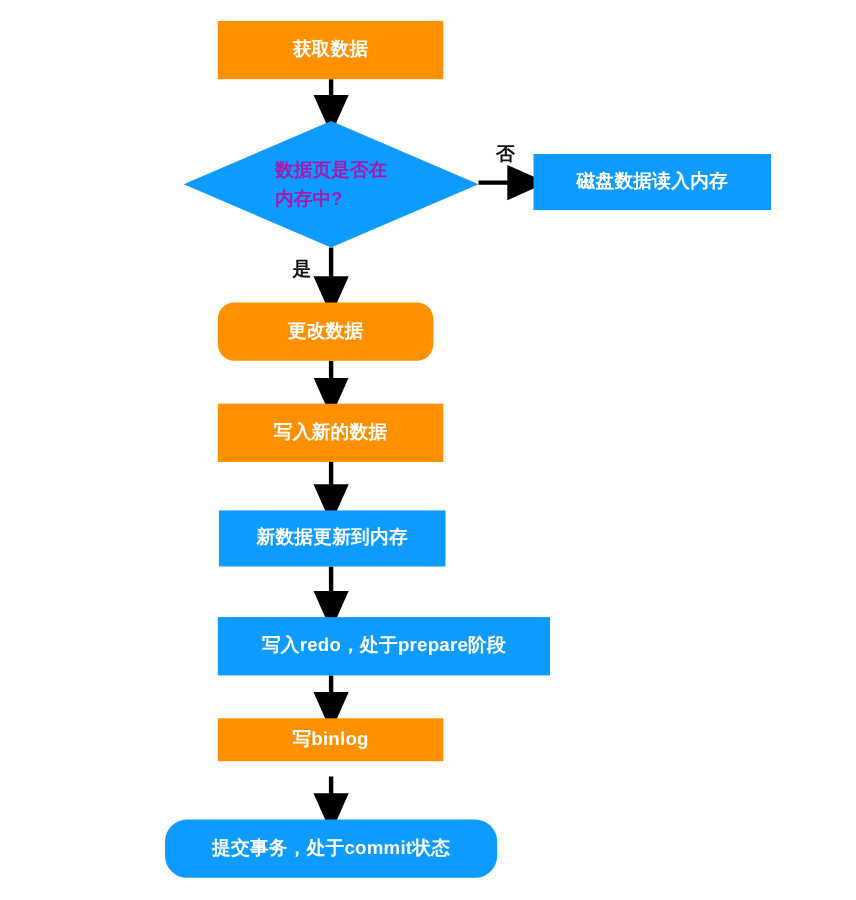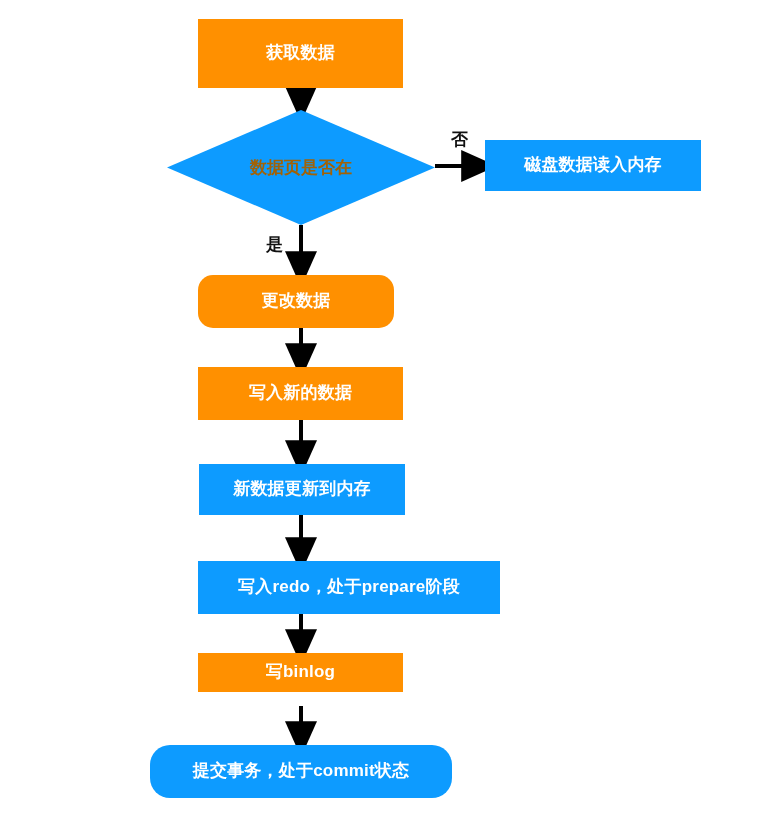--- a/index.html
+++ b/index.html
@@ -47,21 +47,21 @@
   .diamond-label {
     position: absolute;
     left: 0;
     top: 0;
     width: 100%;
     height: 100%;
     display: flex;
     align-items: center;
     justify-content: center;
     text-align: left;
-    color: #a16207;
+    color: #a21caf;
     font-size: 17px;
     font-weight: 700;
     line-height: 1.5;
     pointer-events: none;
   }
   .edge {
     position: absolute;
     left: 0;
     top: 0;
     width: 778px;
@@ -99,31 +99,32 @@
 
     <line x1="301" y1="420" x2="301" y2="457" stroke="#000000" stroke-width="4" marker-end="url(#arrowhead)"></line>
 
     <line x1="301" y1="515" x2="301" y2="554" stroke="#000000" stroke-width="4" marker-end="url(#arrowhead)"></line>
 
     <line x1="301" y1="614" x2="301" y2="646" stroke="#000000" stroke-width="4" marker-end="url(#arrowhead)"></line>
 
     <line x1="301" y1="706" x2="301" y2="738" stroke="#000000" stroke-width="4" marker-end="url(#arrowhead)"></line>
   </svg>
 
-  <div class="node orange" style="left:198px; top:19px; width:205px; height:69px;">
+  <div class="node orange" style="left:198px; top:19px; width:205px; height:53px;">
     <span>获取数据</span>
   </div>
 
   <div class="diamond-wrap" style="left:167px; top:110px; width:268px; height:115px;">
     <svg width="268" height="115" viewBox="0 0 268 115">
       <polygon points="134,0 268,57.5 134,115 0,57.5" fill="#0d9bff"></polygon>
     </svg>
     <div class="diamond-label">
       <div>
         <div>数据页是否在</div>
+        <div>内存中?</div>
       </div>
     </div>
   </div>
 
   <div class="node blue" style="left:485px; top:140px; width:216px; height:51px;align-items:center;">
     <span>磁盘数据读入内存</span>
   </div>
 
   <div class="node orange" style="left:198px; top:275px; width:196px; height:53px;border-radius:15px;">
     <span>更改数据</span>

